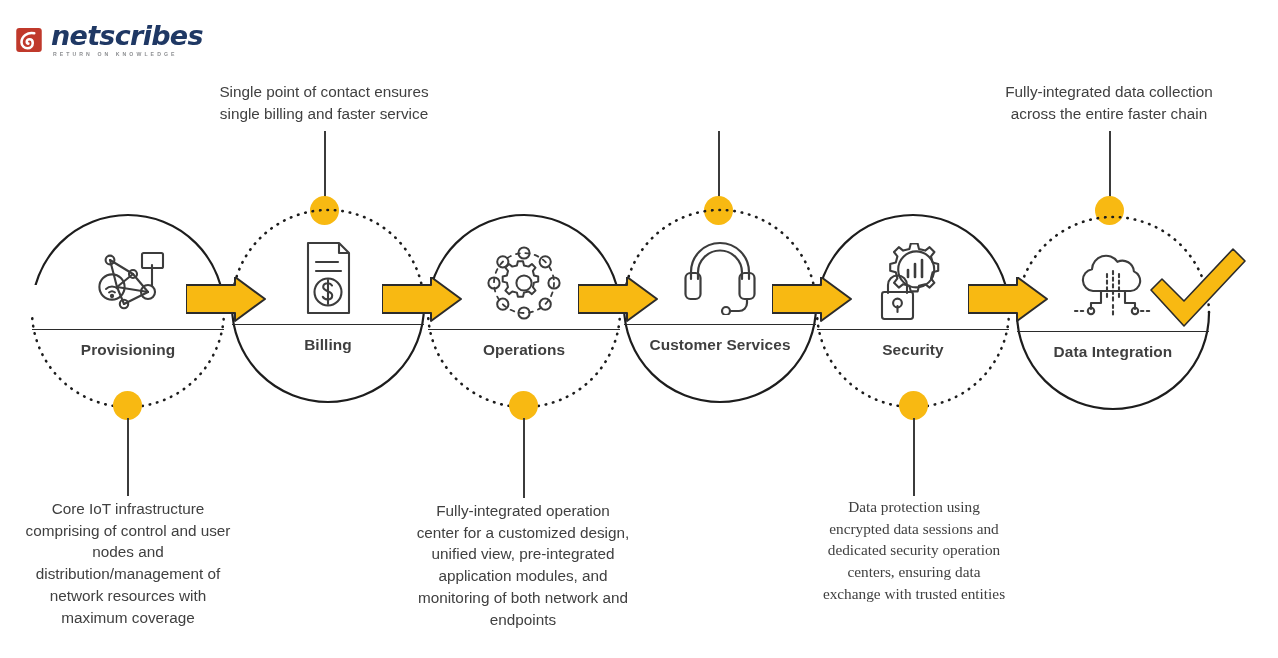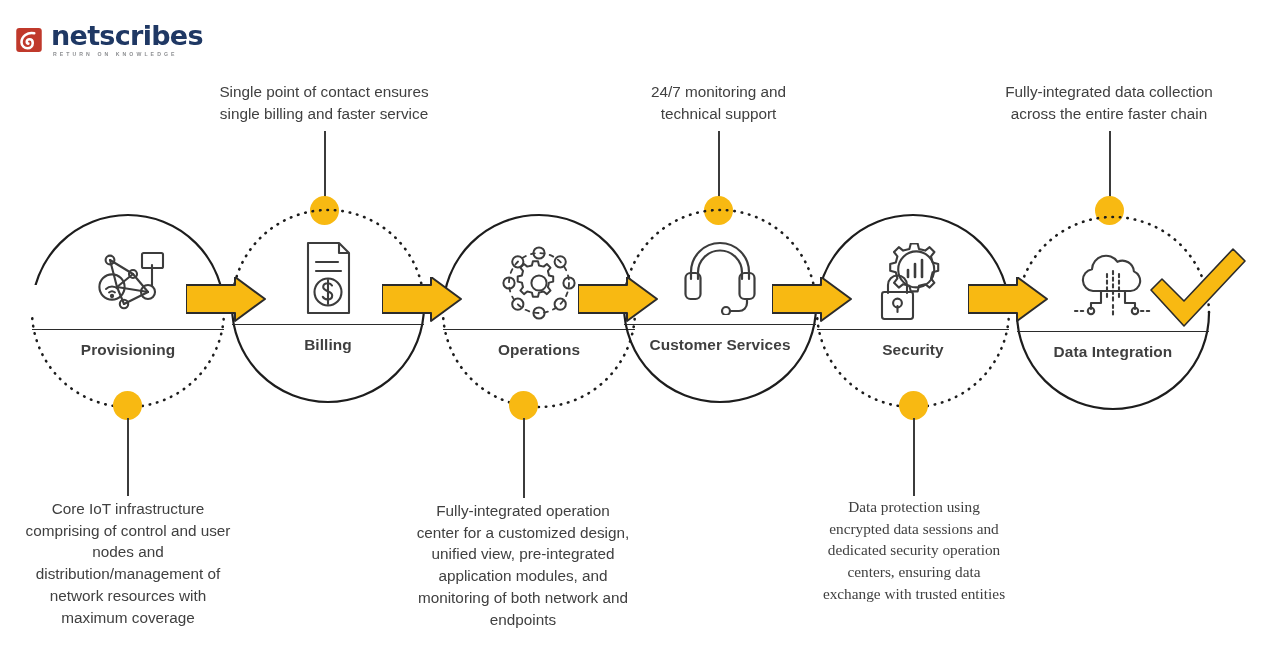--- a/index.html
+++ b/index.html
@@ -27,20 +27,21 @@
     gap: 7px;
   }
   #logo .mark { width: 30px; height: 30px; display: block; }
   #logo .wordwrap { display: flex; flex-direction: column; line-height: 1; }
   #logo .word {
     font-size: 27px;
     font-weight: 700;
     color: #1f3864;
     letter-spacing: -0.7px;
     font-family: "DejaVu Sans", sans-serif;
+    font-style: italic;
   }
   #logo .tag {
     font-size: 5.2px;
     letter-spacing: 3.05px;
     color: #8d8f92;
     font-weight: 600;
     margin-top: 3px;
     margin-left: 2px;
     font-family: "Liberation Sans", sans-serif;
   }
@@ -129,22 +130,20 @@
     <div class="wordwrap">
       <div class="word">netscribes</div>
       <div class="tag">RETURN ON KNOWLEDGE</div>
     </div>
   </div>
 
   <div class="callout top" style="left:183px; top:81px; width:282px;">Single point of contact ensures
 single billing and faster service</div>
   <div class="stem" style="left:324px; top:131px; height:66px;"></div>
 
-  <div class="callout top" style="left:600px; top:81px; width:237px;">24/7 monitoring and
-technical support</div>
   <div class="stem" style="left:718px; top:131px; height:66px;"></div>
 
   <div class="callout top" style="left:968px; top:81px; width:282px;">Fully-integrated data collection
 across the entire  faster chain</div>
   <div class="stem" style="left:1109px; top:131px; height:66px;"></div>
 
   <div class="dot" style="left:310px; top:196px;"></div>
   <div class="dot" style="left:704px; top:196px;"></div>
   <div class="dot" style="left:1095px; top:196px;"></div>
 
@@ -195,21 +194,21 @@
           <circle cx="26" cy="39" r="12.6"></circle>
           <path d="M20 41 a8.5 8.5 0 0 1 12 0" stroke-width="1.9"></path>
           <path d="M23 44.5 a4.6 4.6 0 0 1 6 0" stroke-width="1.9"></path>
           <circle cx="26" cy="48" r="1.1" fill="#3c3c3c"></circle>
         </g>
       </svg>
     </div>
     <div class="label">Provisioning</div>
   </div>
 
-  <div class="stage" style="left:441px; top:213px;">
+  <div class="stage" style="left:426px; top:213px;">
     <svg class="ring" viewBox="0 0 196 196">
       <path d="M2 98 A96 96 0 0 1 194 98" fill="none" stroke="#1d1d1d" stroke-width="2.2"></path>
       <path d="M2 98 A96 96 0 0 0 194 98" fill="none" stroke="#1d1d1d" stroke-width="2.6" stroke-linecap="round" stroke-dasharray="0.5 7"></path>
     </svg>
     <div class="midline"></div>
     <div class="icon">
       <svg width="82" height="82" viewBox="0 0 82 82">
         <g fill="none" stroke="#3c3c3c" stroke-width="2" stroke-linejoin="round" stroke-linecap="round">
           <circle cx="41" cy="41" r="30" stroke-dasharray="4 5.5" stroke-width="1.8"></circle>
           <circle cx="41" cy="11" r="5.6"></circle>

